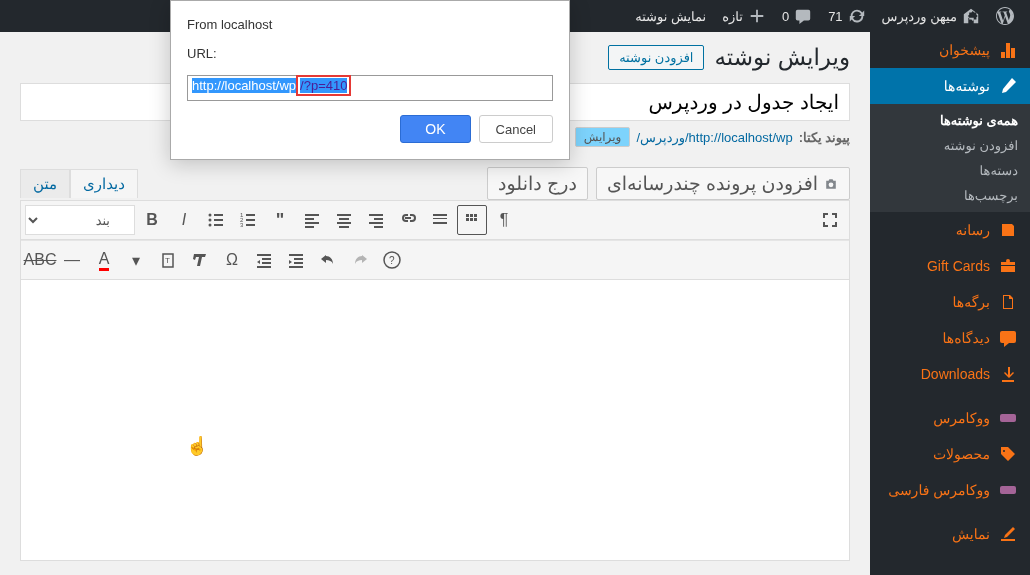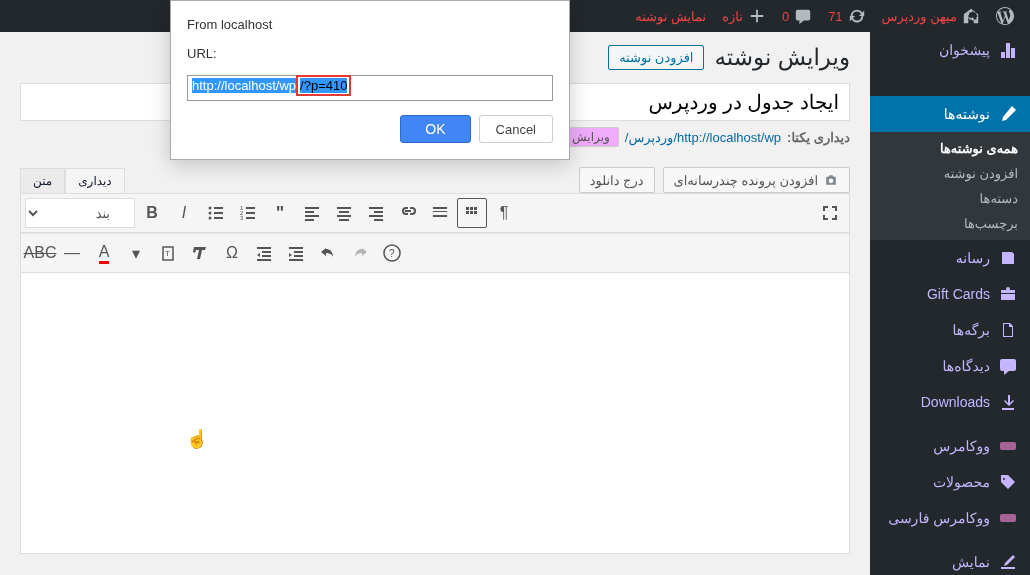--- a/index.html
+++ b/index.html
@@ -1,51 +1,51 @@
 <!DOCTYPE html>
 <html dir="rtl" lang="fa"><head>
 <meta charset="utf-8">
 <style>
 * { margin: 0; padding: 0; box-sizing: border-box; font-family: Tahoma, Arial, sans-serif; }
 body { background: #f1f1f1; width: 1030px; height: 575px; overflow: hidden; position: relative; }
 
 
 .admin-bar { background: #23282d; height: 32px; display: flex; align-items: center; color: #eee; font-size: 13px; padding: 0 8px; direction: rtl; }
-.admin-bar-item { display: flex; align-items: center; gap: 5px; padding: 0 8px; height: 32px; cursor: pointer; color: #ef4444; }
+.admin-bar-item { display: flex; align-items: center; gap: 5px; padding: 0 8px; height: 32px; cursor: pointer; color: #e5e5e5; }
 .admin-bar svg { width: 18px; height: 18px; fill: #b4b9be; }
 
 
 .sidebar { position: absolute; right: 0; top: 32px; width: 160px; height: calc(100% - 32px); background: #23282d; color: #eee; font-size: 14px; direction: rtl; }
-.sidebar-item { display: flex; align-items: center; gap: 8px; padding: 8px 12px; color: #c4b5fd; cursor: pointer; position: relative; }
-.sidebar-item.active { background: #0073aa; color: #fff; margin-top: 28px; }
+.sidebar-item { display: flex; align-items: center; gap: 8px; padding: 8px 12px; color: #f97316; cursor: pointer; position: relative; }
+.sidebar-item.active { background: #0073aa; color: #fff; }
 .sidebar-item.active::before { content: ''; position: absolute; left: -8px; top: 50%; transform: translateY(-50%); border: 8px solid transparent; border-left-color: #f1f1f1; }
 .sidebar-item svg { width: 20px; height: 20px; fill: currentColor; }
 .sidebar-sub { background: #32373c; padding: 4px 0; }
 .sidebar-sub-item { padding: 5px 12px; font-size: 13px; color: #b4b9be; cursor: pointer; }
 .sidebar-sub-item.active { color: #fff; font-weight: bold; }
 
 
 .main { position: absolute; right: 160px; top: 32px; left: 0; bottom: 0; padding: 12px 20px; direction: rtl; }
 .page-header { display: flex; align-items: center; gap: 10px; margin-bottom: 12px; }
 .page-title { font-size: 23px; font-weight: 400; color: #23282d; }
 .add-new-btn { border: 1px solid #0071a1; color: #0071a1; background: #f3f5f6; padding: 4px 10px; font-size: 13px; border-radius: 2px; cursor: pointer; }
 
 .title-input { width: 100%; height: 38px; border: 1px solid #ddd; padding: 3px 10px; font-size: 20px; background: #fff; margin-bottom: 6px; }
 
 .permalink-row { display: flex; align-items: center; gap: 6px; font-size: 13px; color: #666; margin-bottom: 20px; }
 .permalink-row a { color: #0369a1; text-decoration: none; }
-.small-btn { border: 1px solid #ccc; background: #f0abfc; padding: 2px 8px; font-size: 12px; border-radius: 2px; cursor: pointer; color: #555; }
+.small-btn { border: 1px solid #ccc; background: #7dd3fc; padding: 2px 8px; font-size: 12px; border-radius: 2px; cursor: pointer; color: #555; }
 
 .media-buttons-row { display: flex; align-items: center; justify-content: space-between; margin-bottom: 0; }
 .media-buttons { display: flex; gap: 8px; }
-.media-btn { border: 1px solid #ccc; background: #f7f7f7; padding: 4px 10px; font-size: 13px; border-radius: 2px; cursor: pointer; color: #555; display: flex; align-items: center; gap: 5px; text-align: right; }
+.media-btn { border: 1px solid #ccc; background: #f7f7f7; padding: 4px 10px; font-size: 19px; border-radius: 2px; cursor: pointer; color: #555; display: flex; align-items: center; gap: 5px; text-align: right; }
 .media-btn svg { width: 16px; height: 16px; fill: #82878c; }
 
 .editor-tabs { display: flex; }
-.editor-tab { border: 1px solid #ddd; padding: 5px 12px; font-size: 12px; background: #ebebeb; cursor: pointer; color: #0f172a; border-bottom: none; }
+.editor-tab { border: 1px solid #ddd; padding: 5px 12px; font-size: 15px; background: #ebebeb; cursor: pointer; color: #0369a1; border-bottom: none; }
 .editor-tab.active { background: #f5f5f5; border-bottom-color: #f5f5f5; }
 
 .editor-box { border: 1px solid #ddd; background: #fff; }
 .toolbar { background: #f5f5f5; border-bottom: 1px solid #ddd; padding: 4px; display: flex; flex-wrap: wrap; gap: 2px; align-items: center; direction: ltr; }
 .toolbar-row2 { border-top: 1px solid #e5e5e5; }
 .tb-btn { width: 30px; height: 30px; display: flex; align-items: center; justify-content: center; cursor: pointer; border-radius: 2px; color: #555; }
 .tb-btn.boxed { border: 1px solid #555; }
 .tb-select { height: 30px; border: 1px solid #ddd; background: #fff; padding: 0 20px 0 8px; font-size: 13px; color: #555; min-width: 110px; direction: rtl; }
 .tb-btn svg { width: 20px; height: 20px; fill: #555; }
 .fullscreen-btn { margin-left: auto; }
@@ -53,21 +53,21 @@
 .editor-content { min-height: 280px; background: #fff; position: relative; }
 .cursor-icon { position: absolute; left: 165px; top: 155px; font-size: 18px; }
 
 
 .dialog { position: absolute; top: 0; left: 170px; width: 400px; background: #fff; border: 1px solid #aaa; box-shadow: 0 4px 20px rgba(0,0,0,0.2); padding: 16px; direction: ltr; z-index: 100; font-size: 13px; }
 .dialog-title { margin-bottom: 14px; color: #333; }
 .dialog-label { margin-bottom: 14px; color: #333; }
 .dialog-input { width: 100%; height: 26px; border: 1px solid #999; padding: 2px 4px; font-size: 13px; margin-bottom: 14px; }
 .dialog-input .sel { background: #3297fd; color: #fff; }
 .dialog-input .hl { border: 2px solid #e53935; padding: 1px 2px; }
-.dialog-input .hl .sel { background: #3297fd; color: #000000; }
+.dialog-input .hl .sel { background: #3297fd; color: #4c1d95; }
 .dialog-buttons { display: flex; justify-content: flex-end; gap: 8px; }
 .dialog-btn-ok { background: #4285f4; color: #fff; border: 1px solid #2b6cd4; padding: 5px 24px; border-radius: 3px; cursor: pointer; font-size: 14px; }
 .dialog-btn-cancel { background: #fff; color: #444; border: 1px solid #ccc; padding: 5px 16px; border-radius: 3px; cursor: pointer; font-size: 13px; }
 </style>
 </head>
 <body>
 
 <div class="admin-bar">
   <div class="admin-bar-item">
     <svg viewBox="0 0 20 20">
@@ -182,21 +182,21 @@
 
 <div class="main">
   <div class="page-header">
     <h1 class="page-title">ویرایش نوشته</h1>
     <button class="add-new-btn">افزودن نوشته</button>
   </div>
 
   <input class="title-input" value="ایجاد جدول در وردپرس" style="">
 
   <div class="permalink-row">
-    <strong>دیداری یکتا:</strong>
+    <strong>پیوند یکتا:</strong>
     <a href="#"><span>http://localhost/wp</span><span>/وردپرس/</span></a>
     <button class="small-btn">ویرایش</button>
     <button class="small-btn">دریافت پیوندک</button>
   </div>
 
   <div class="media-buttons-row">
     <div class="media-buttons">
       <button class="media-btn">
         <svg viewBox="0 0 20 20">
             <path d="M4 6h3l1-2h4l1 2h3v10H4V6zm6 2a3 3 0 100 6 3 3 0 000-6z"></path>

